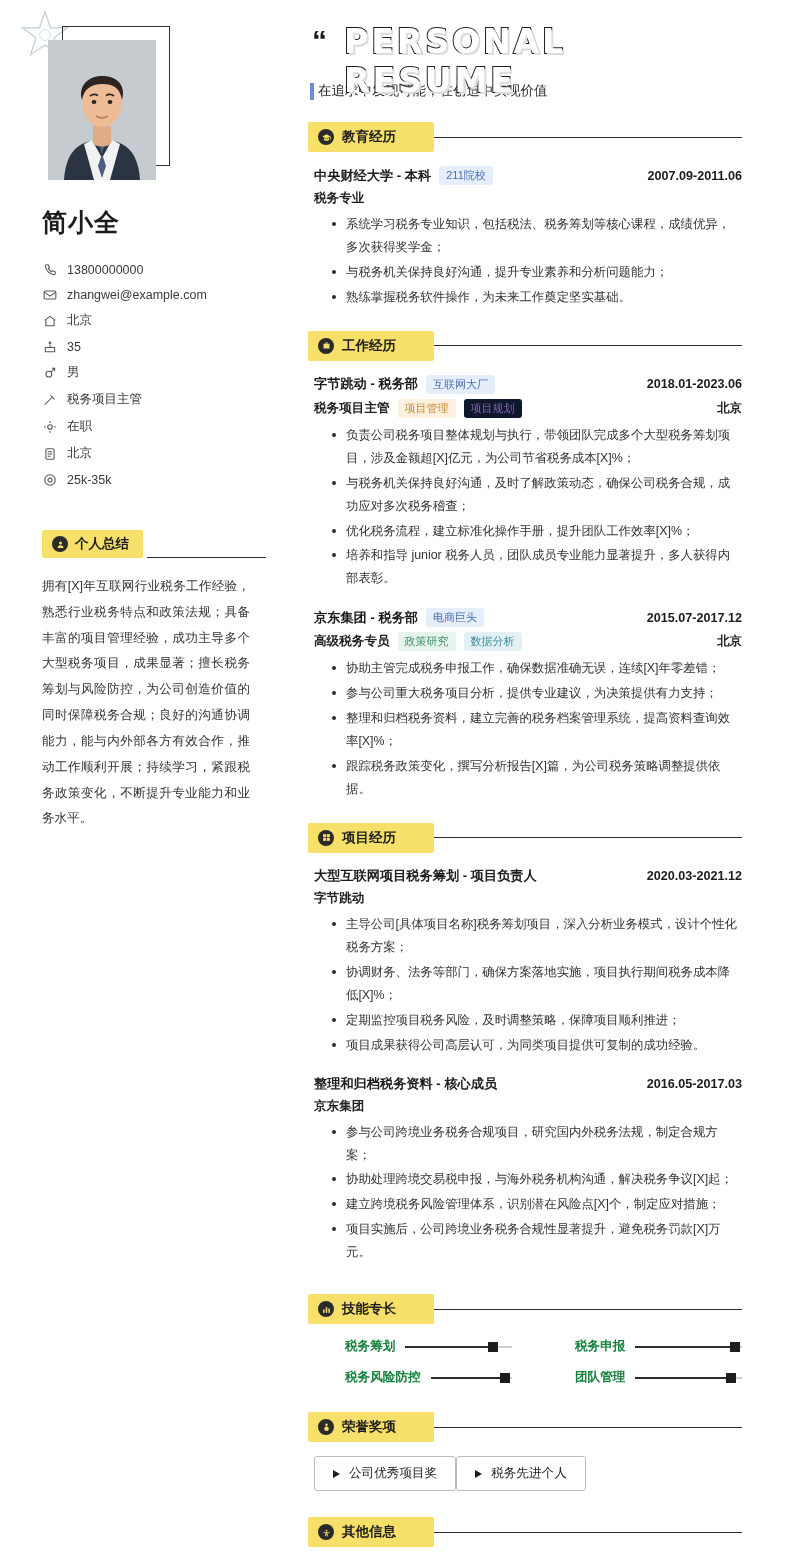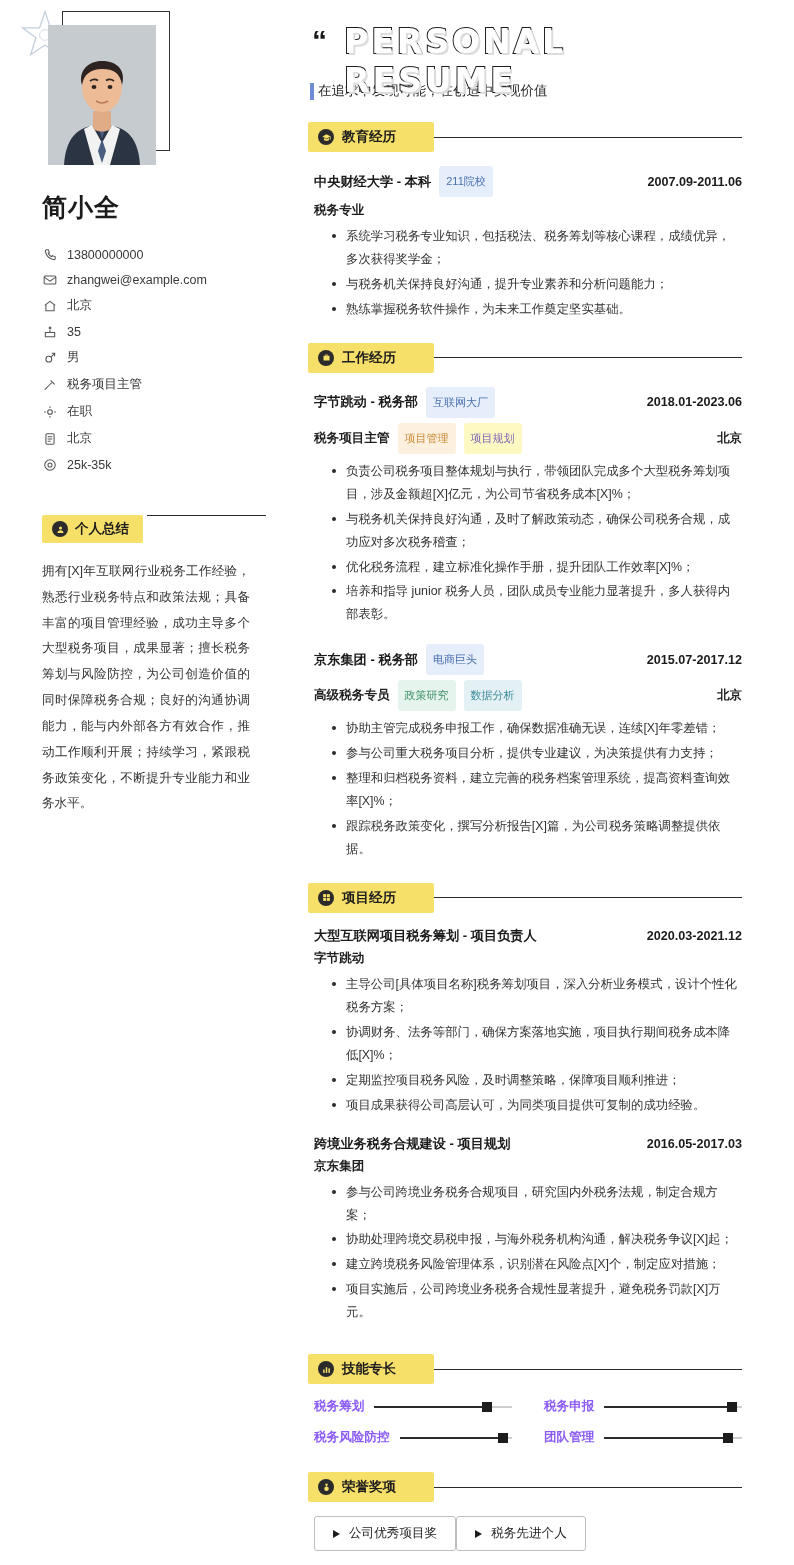--- a/index.html
+++ b/index.html
@@ -14,21 +14,21 @@
     width: 794px;
     min-height: 1565px;
     background: #fff;
     display: flex;
     align-items: flex-start;
   }
 
   
   .left {
     width: 290px;
-    padding: 3px 24px 30px 24px;
+    padding: 18px 24px 30px 24px;
     position: relative;
     flex: 0 0 290px;
   }
   .deco-star {
     position: absolute;
     left: 18px; top: 8px;
     width: 54px; height: 54px;
     opacity: .85;
   }
   .photo-wrap {
@@ -75,21 +75,21 @@
     display: inline-flex;
     align-items: center;
     justify-content: center;
     color: #555;
   }
   .info-item .ic svg { display:block; }
 
   .sec-left {
     margin: 38px 0 0 18px;
     display: flex;
-    align-items: flex-start;
+    align-items: flex-end;
   }
   .sec-left .badge {
     background: #f7e06a;
     color: #1d1d1d;
     font-size: 13.5px;
     font-weight: 700;
     padding: 5px 14px 5px 10px;
     display: inline-flex;
     align-items: center;
     gap: 7px;
@@ -195,27 +195,27 @@
     gap: 8px;
     margin-bottom: 5px;
   }
   .entry-title {
     font-size: 13.2px;
     font-weight: 700;
     color: #1b1b1b;
   }
   .tag {
     font-size: 11px;
-    padding: 8px 7px;
+    padding: 2px 7px;
     border-radius: 3px;
     white-space: nowrap;
   }
   .tag-blue { background: #e6eefb; color: #4a6fae; }
   .tag-orange { background: #fdf0df; color: #c98b35; }
-  .tag-purple { background: #fef9c3; color: #7d68b5; }
+  .tag-purple { background: #0f172a; color: #7d68b5; }
   .tag-green { background: #e5f4ec; color: #3e9168; }
   .tag-teal  { background: #e3f1f4; color: #3e8a99; }
   .spacer { flex: 1; }
   .date {
     font-size: 12.6px;
     font-weight: 700;
     color: #1b1b1b;
     white-space: nowrap;
   }
   .sub-row {
@@ -270,22 +270,23 @@
     margin: 4px 0 0 6px;
   }
   .skill {
     display: flex;
     align-items: center;
     gap: 10px;
   }
   .skill-name {
     font-size: 12.6px;
     font-weight: 700;
-    color: #8b5cf6;
+    color: #15803d;
     white-space: nowrap;
+    margin-left: 31px;
   }
   .skill-track {
     position: relative;
     flex: 1;
     height: 2px;
     background: #cfcfcf;
   }
   .skill-fill {
     position: absolute;
     left: 0; top: 0; height: 2px;
@@ -589,21 +590,21 @@
         <ul class="bullets">
           <li>主导公司[具体项目名称]税务筹划项目，深入分析业务模式，设计个性化税务方案；</li>
           <li>协调财务、法务等部门，确保方案落地实施，项目执行期间税务成本降低[X]%；</li>
           <li>定期监控项目税务风险，及时调整策略，保障项目顺利推进；</li>
           <li>项目成果获得公司高层认可，为同类项目提供可复制的成功经验。</li>
         </ul>
       </div>
 
       <div class="entry" style="margin-top:18px;">
         <div class="entry-row">
-          <span class="entry-title">跨境业务税务合规建设 - 项目规划</span>
+          <span class="entry-title">整理和归档税务资料 - 核心成员</span>
           <span class="spacer"></span>
           <span class="date">2016.05-2017.03</span>
         </div>
         <div class="plain-line">京东集团</div>
         <ul class="bullets">
           <li>参与公司跨境业务税务合规项目，研究国内外税务法规，制定合规方案；</li>
           <li>协助处理跨境交易税申报，与海外税务机构沟通，解决税务争议[X]起；</li>
           <li>建立跨境税务风险管理体系，识别潜在风险点[X]个，制定应对措施；</li>
           <li>项目实施后，公司跨境业务税务合规性显著提升，避免税务罚款[X]万元。</li>
         </ul>

